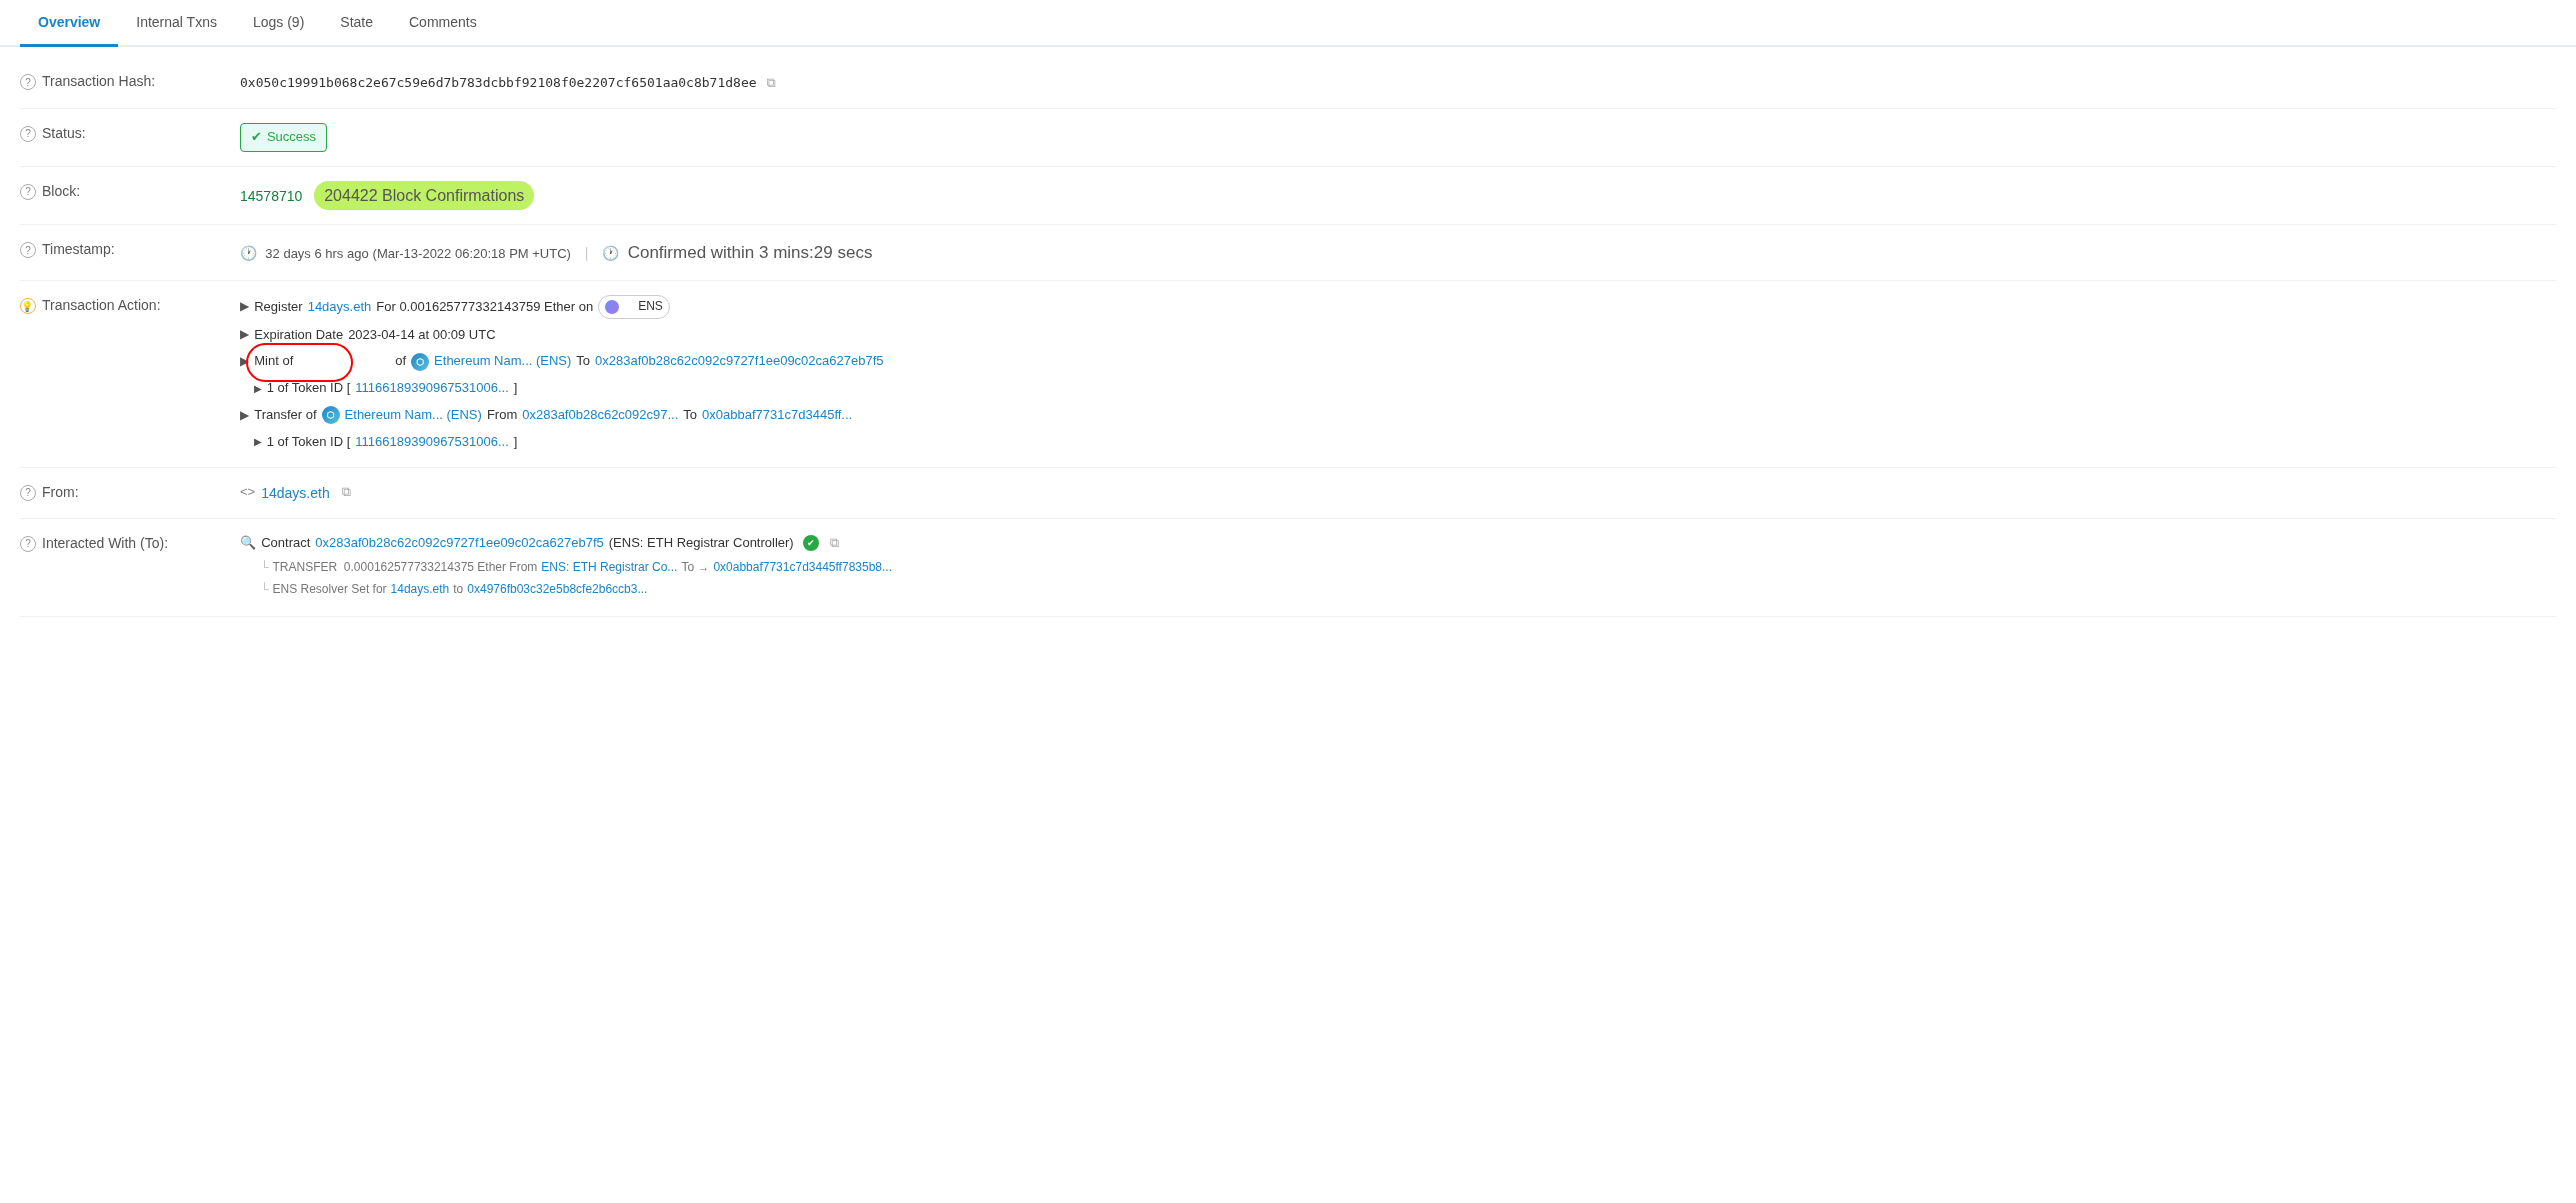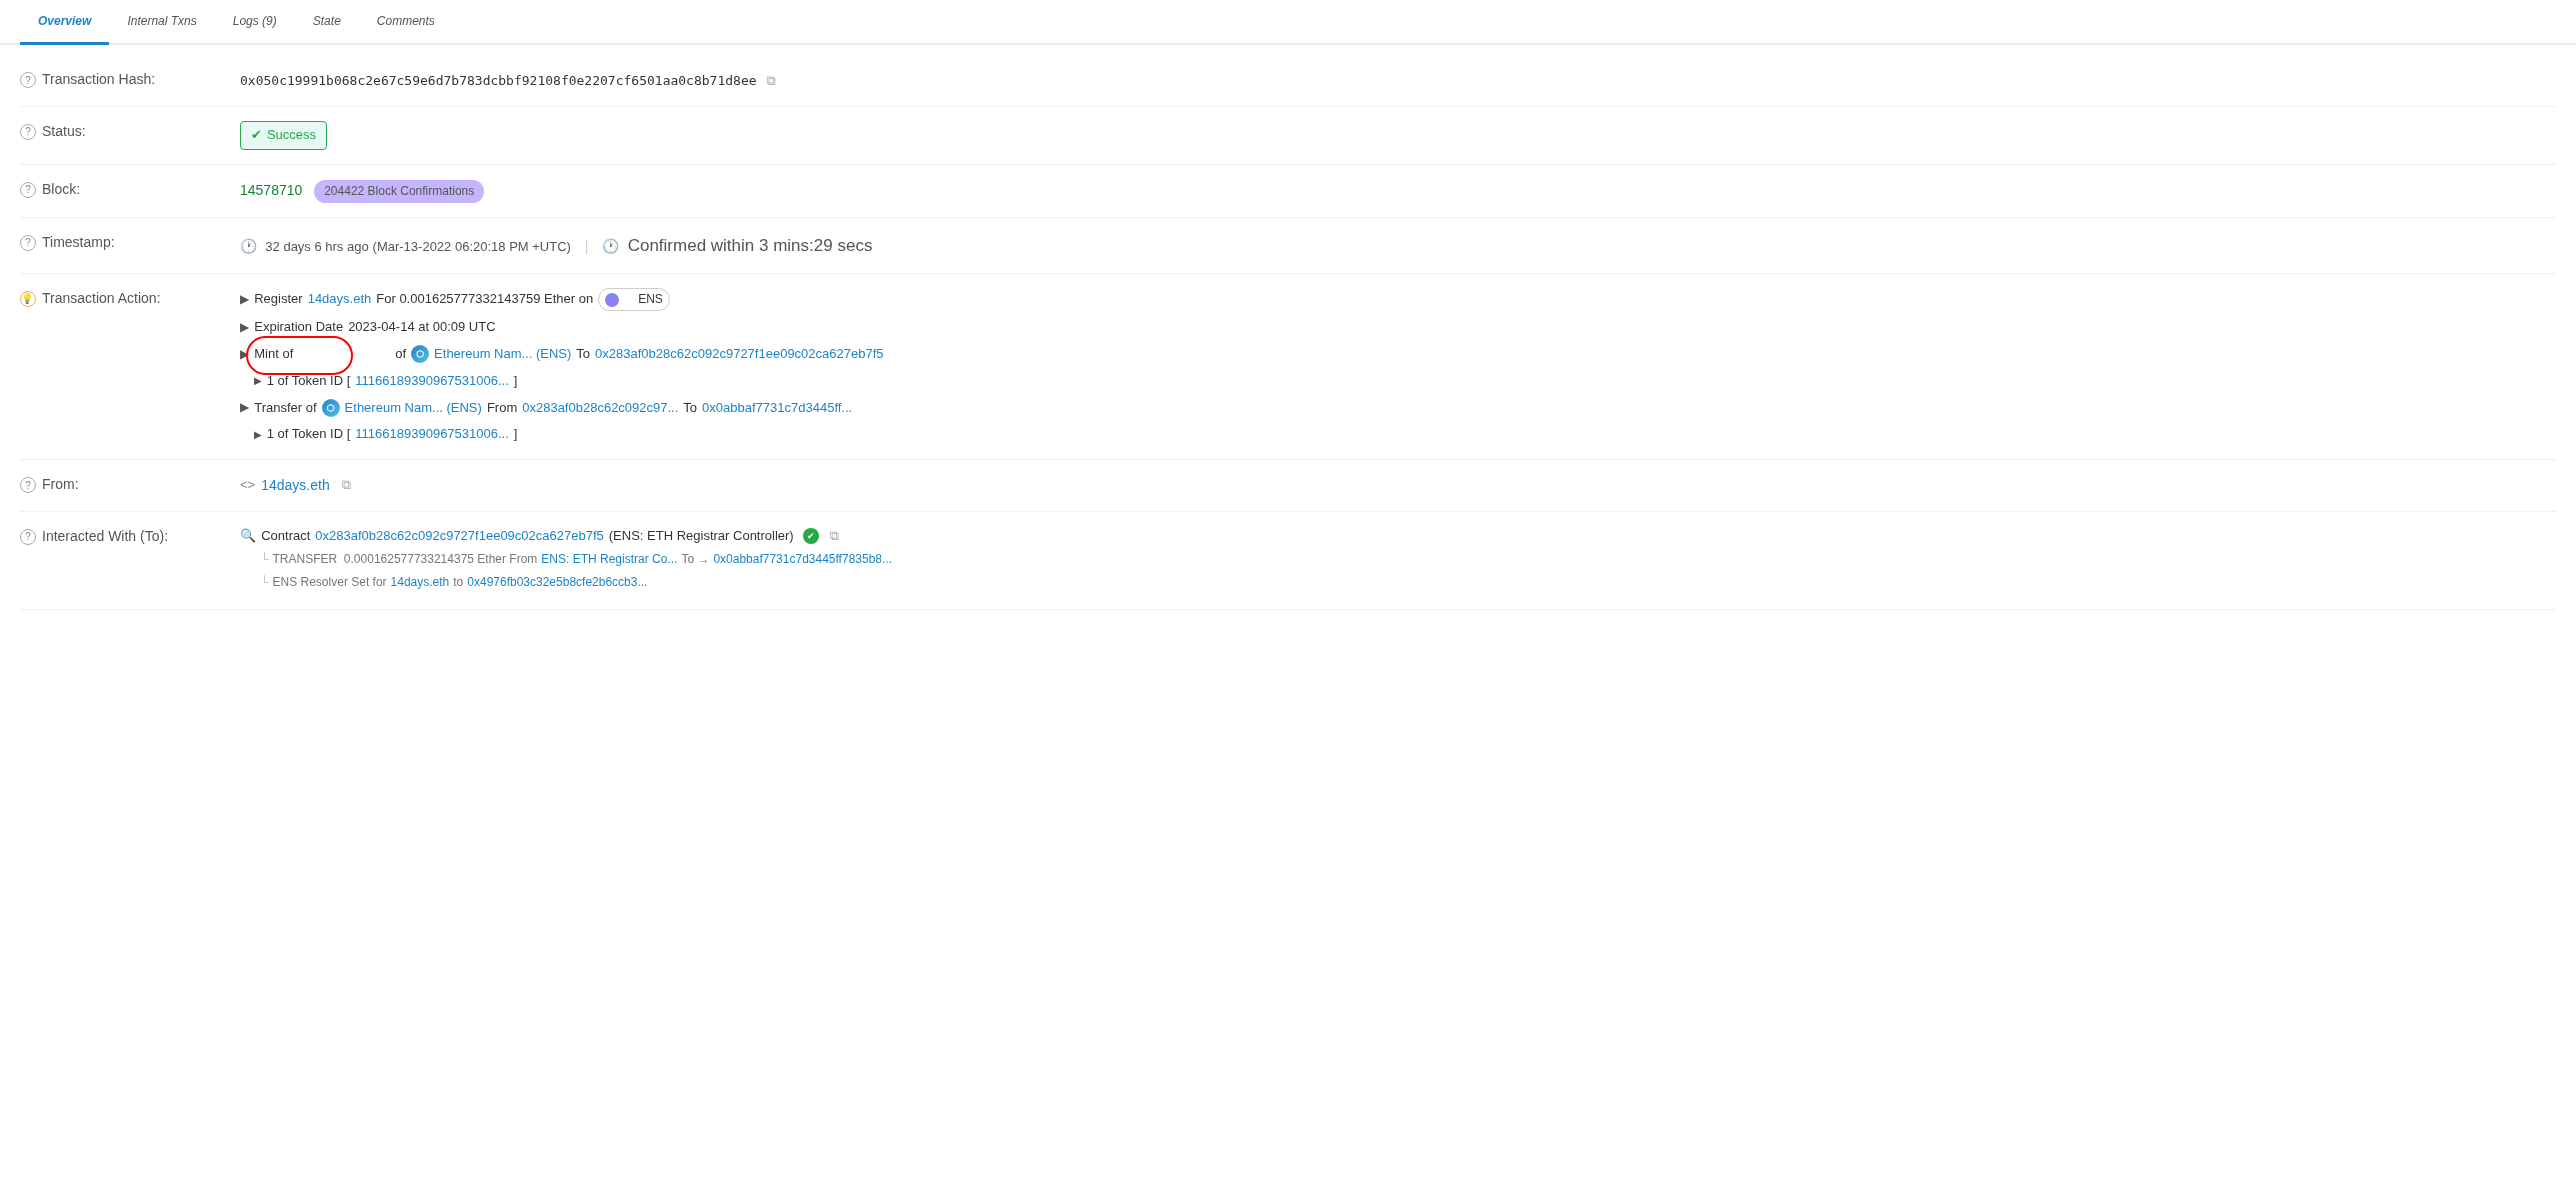--- a/index.html
+++ b/index.html
@@ -6,25 +6,24 @@
     body { font-family: Arial, sans-serif; font-size: 14px; color: #333; background: #fff; }
 
     .tabs {
       display: flex;
       border-bottom: 2px solid #e9ecef;
       padding: 0 20px;
     }
     .tab {
       padding: 14px 18px;
       cursor: pointer;
-      font-size: 12px;
+      font-size: 14px;
       color: #555;
       border-bottom: 3px solid transparent;
       margin-bottom: -2px;
-      font-style: italic;
     }
     .tab.active {
       color: #1c84c6;
       border-bottom: 3px solid #1c84c6;
       font-weight: 600;
     }
 
     .content {
       padding: 10px 20px;
     }
@@ -93,25 +92,25 @@
     }
 
     .block-link {
       color: #15803d;
       text-decoration: none;
       font-weight: 500;
     }
 
     .confirmations-badge {
       display: inline-block;
-      background: #c4b5fd;
+      background: #bef264;
       color: #555;
       border-radius: 20px;
       padding: 2px 10px;
-      font-size: 12px;
+      font-size: 16px;
       margin-left: 8px;
     }
 
     .clock-icon {
       display: inline-block;
       margin-right: 4px;
     }
 
     .timestamp-text {
       color: #555;

